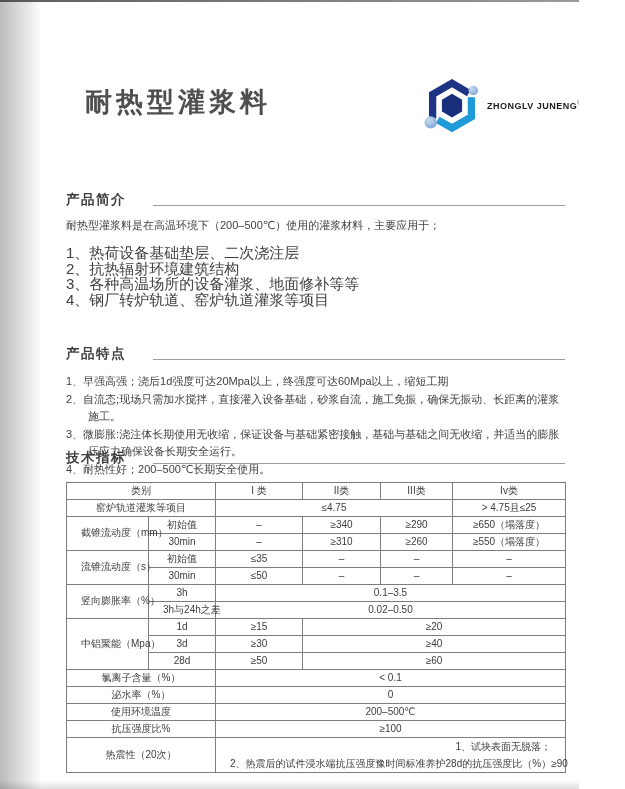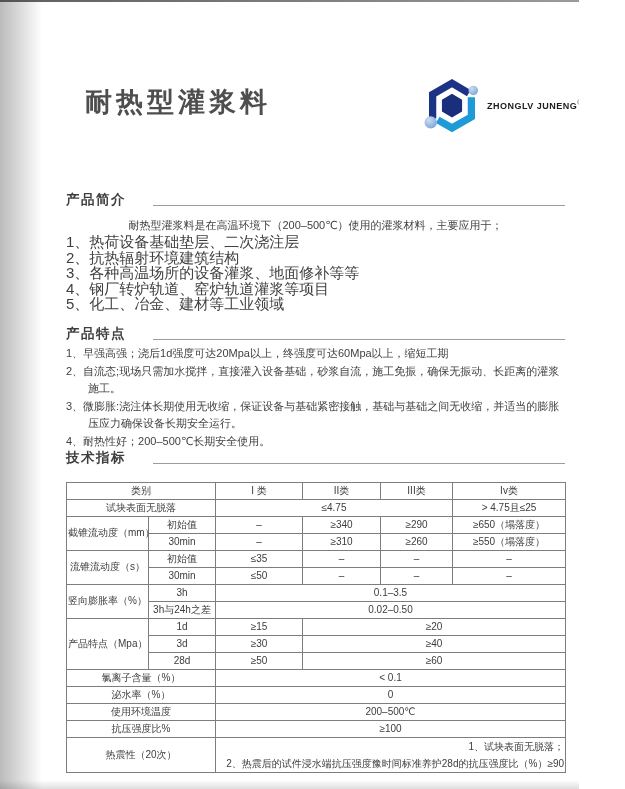--- a/index.html
+++ b/index.html
@@ -21,37 +21,37 @@
 
   .logo { position:absolute; left:424px; top:74px; display:flex; align-items:center; gap:7px; }
   .logo-icon { width:56px; height:61px; }
   .logo-text { display:flex; flex-direction:column; justify-content:center; }
   .logo-en { font-size:9px; font-weight:bold; color:#1c1c1c; letter-spacing:0.5px; white-space:nowrap; }
   .logo-reg { font-size:7px; vertical-align:super; font-weight:normal; }
   .logo-cn { font-size:19px; font-weight:bold; color:#141414; letter-spacing:2.5px; margin-top:2px; white-space:nowrap; }
 
   .sec { position:absolute; left:66px; width:499px; }
   #sec-intro { top:191px; }
-  #sec-features { top:325px; }
+  #sec-features { top:345px; }
   #sec-specs { top:449px; }
 
   .sec-head { display:flex; align-items:flex-end; gap:27px;
     font-size:13.5px; font-weight:bold; color:#3f3f3f; letter-spacing:1.5px; }
   .sec-rule { flex:1; height:1px; background:#9c9c9c; margin-bottom:3px; }
 
-  .lead { margin:9px 0 1px 0; font-size:11px; line-height:15.4px; color:#3f3f3f;text-align:center; }
+  .lead { margin:9px 0 12px 0; font-size:11px; line-height:15.4px; color:#3f3f3f; }
   .intro-item { font-size:15px; line-height:15.4px; color:#3f3f3f;
     padding-left:22px; text-indent:-22px; }
-  .feature-list { margin-top:2px; }
+  .feature-list { margin-top:10px; }
   .feature-item { font-size:11px; line-height:17.6px; color:#3f3f3f;
     padding-left:22px; text-indent:-22px; }
 
   table.specs { margin-top:15px; border-collapse:collapse; width:499px; table-layout:fixed; }
   table.specs td, table.specs th {
-    border:1px solid #7d7d7d; height:17px; padding:0 1px;
+    border:1px solid #7d7d7d; height:17px; padding:0 14px;
     text-align:center; vertical-align:middle;
     font-size:10px; font-weight:normal; line-height:1.25;
     white-space:nowrap; color:#3c3c3c; overflow:visible;
   }
   table.specs td div { line-height:17px;text-align:right; }
 </style>
 </head>
 <body>
 
 <div class="page">
@@ -84,21 +84,20 @@
     <div class="sec-head">
       <span>产品简介</span>
       <span class="sec-rule"></span>
     </div>
     <p class="lead">耐热型灌浆料是在高温环境下（200–500℃）使用的灌浆材料，主要应用于；</p>
     <div>
         <div class="intro-item">1、热荷设备基础垫层、二次浇注层</div>
         <div class="intro-item">2、抗热辐射环境建筑结构</div>
         <div class="intro-item">3、各种高温场所的设备灌浆、地面修补等等</div>
         <div class="intro-item">4、钢厂转炉轨道、窑炉轨道灌浆等项目</div>
-        <div class="intro-item">5、化工、冶金、建材等工业领域</div>
       </div>
   </section>
 
   <section class="sec" id="sec-features">
     <div class="sec-head">
       <span>产品特点</span>
       <span class="sec-rule"></span>
     </div>
     <div class="feature-list">
         <div class="feature-item">1、早强高强；浇后1d强度可达20Mpa以上，终强度可达60Mpa以上，缩短工期</div>
@@ -124,21 +123,21 @@
       </colgroup>
       <tbody>
           <tr>
             <th colspan="2">类别</th>
             <th>I 类</th>
             <th>II类</th>
             <th>III类</th>
             <th>Iv类</th>
           </tr>
           <tr>
-            <td colspan="2">试块表面无脱落</td>
+            <td colspan="2">窑炉轨道灌浆等项目</td>
             <td colspan="3">≤4.75</td>
             <td>&gt; 4.75且≤25</td>
           </tr>
           <tr>
             <td rowspan="2">截锥流动度（mm）</td>
             <td>初始值</td>
             <td>–</td>
             <td>≥340</td>
             <td>≥290</td>
             <td>≥650（塌落度）</td>
@@ -168,21 +167,21 @@
           <tr>
             <td rowspan="2">竖向膨胀率（%）</td>
             <td>3h</td>
             <td colspan="4">0.1–3.5</td>
           </tr>
           <tr>
             <td>3h与24h之差</td>
             <td colspan="4">0.02–0.50</td>
           </tr>
           <tr>
-            <td rowspan="3">产品特点（Mpa）</td>
+            <td rowspan="3">中铝聚能（Mpa）</td>
             <td>1d</td>
             <td>≥15</td>
             <td colspan="3">≥20</td>
           </tr>
           <tr>
             <td>3d</td>
             <td>≥30</td>
             <td colspan="3">≥40</td>
           </tr>
           <tr>

